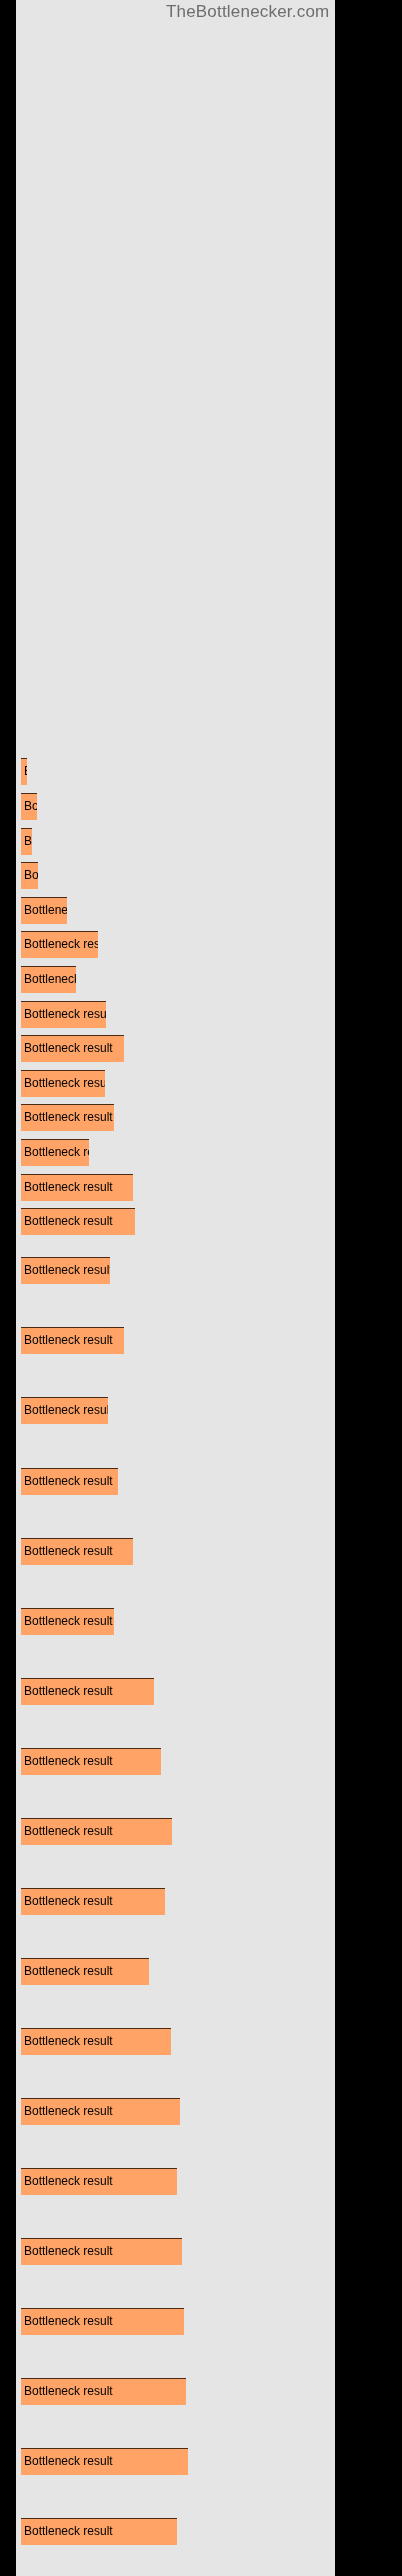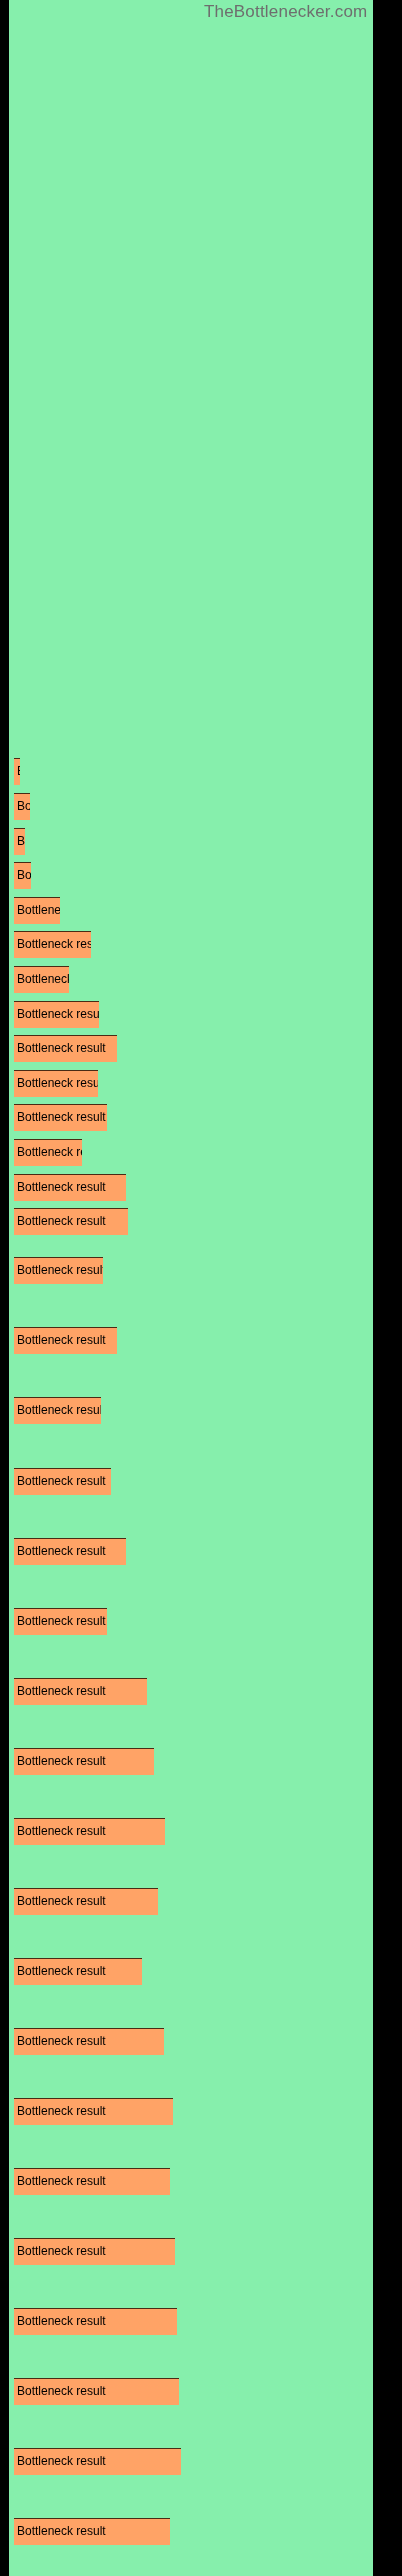--- a/index.html
+++ b/index.html
@@ -12,25 +12,25 @@
     width: 403px;
     height: 2576px;
     position: relative;
     overflow: hidden;
     font-family: "Liberation Sans", sans-serif;
     -webkit-font-smoothing: antialiased;
   }
 
   #chart-root {
     position: absolute;
-    left: 9px;
+    left: 16px;
     top: 0;
-    width: 364px;
+    width: 319px;
     height: 2576px;
-    background: #86efac;
+    background: #e5e5e5;
   }
 
   
   #watermark {
     position: absolute;
     right: 5.6px;
     top: 1.6px;
     font-family: "Liberation Sans", sans-serif;
     font-size: 17px;
     line-height: 20px;

